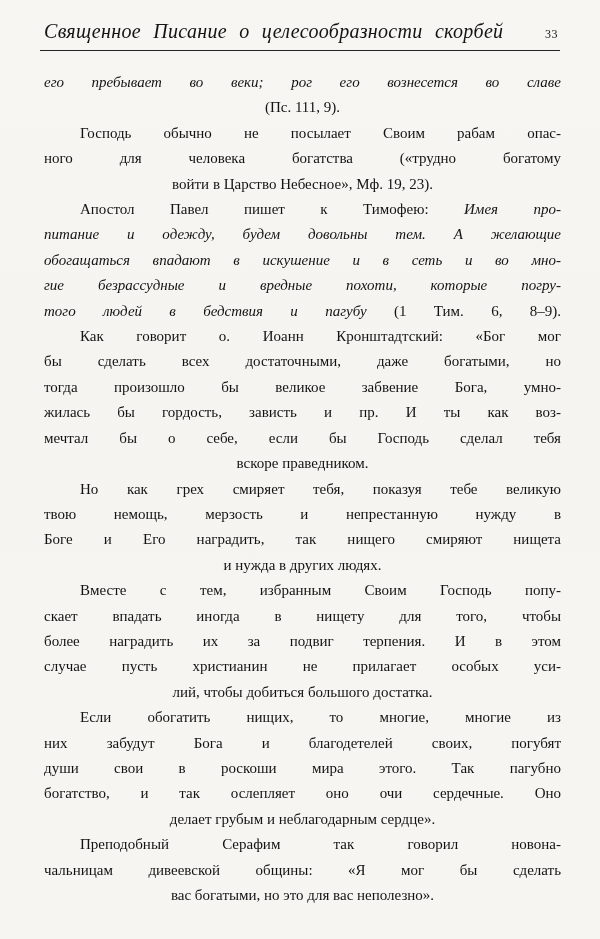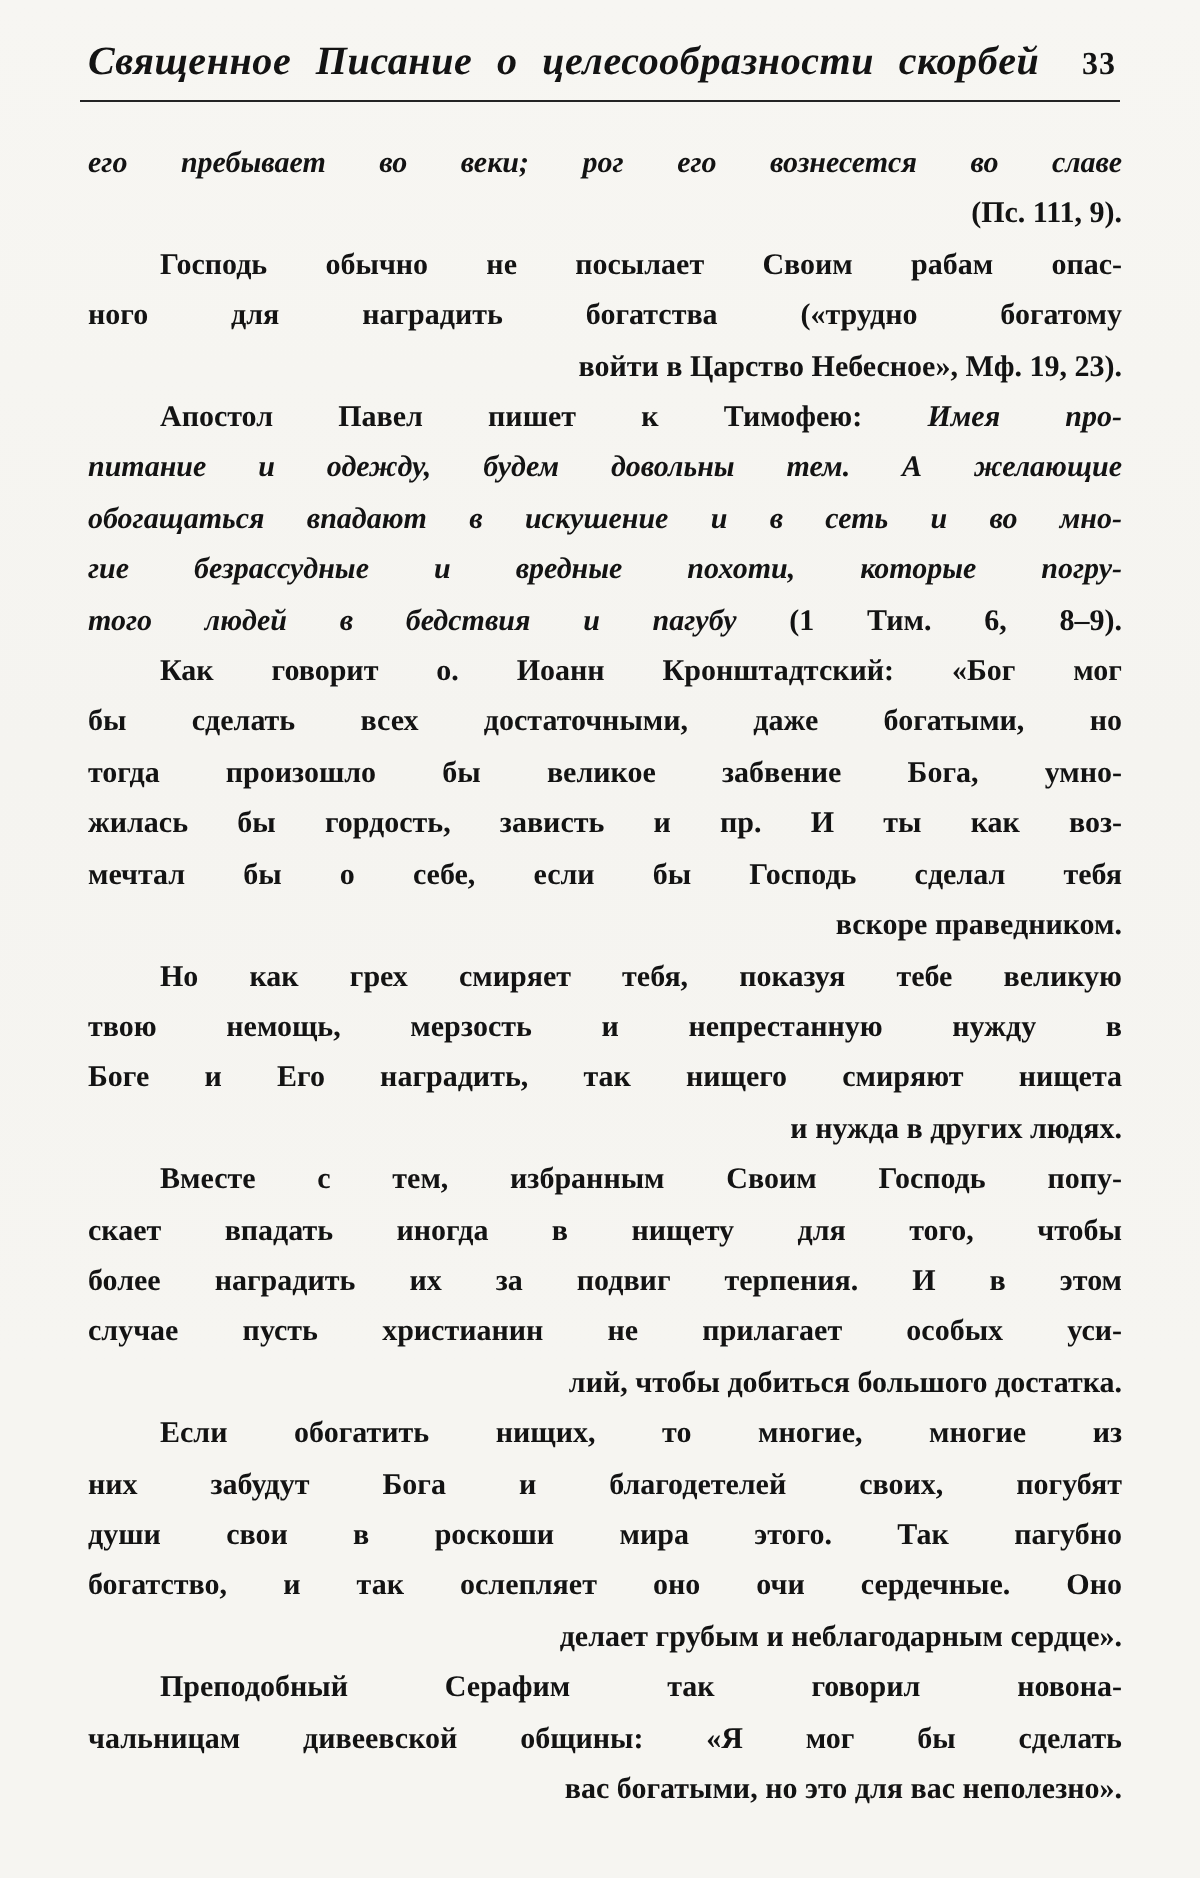--- a/index.html
+++ b/index.html
@@ -12,21 +12,20 @@
     background: #f6f5f1;
     font-family: "Liberation Serif", "DejaVu Serif", serif;
     color: #131313;
     overflow: hidden;
   }
   .page {
     position: relative;
     width: 600px;
     height: 684px;
     background: linear-gradient(180deg, #f7f6f2 0%, #f5f4f0 55%, #f6f5f1 100%);
-    font-weight: bold;
   }
   .running-head {
     position: absolute;
     left: 40px;
     right: 40px;
     top: 20px;
     display: flex;
     justify-content: space-between;
     align-items: baseline;
     padding: 0 2px 7px 4px;
@@ -34,35 +33,35 @@
   }
   .running-head .title {
     font-style: italic;
     font-size: 20px;
     letter-spacing: 0.3px;
     word-spacing: 7px;
     white-space: nowrap;
   }
   .running-head .pagenum {
     font-style: normal;
-    font-size: 16px;
+    font-size: 12px;
     letter-spacing: 0.5px;
     text-align: center;
   }
   .text-body {
     position: absolute;
     left: 44px;
     right: 39px;
     top: 70px;
     font-size: 15px;
     line-height: 25.4px;
   }
   .para { margin: 0; }
   .line {
-    text-align: right;
+    text-align: center;
     white-space: normal;
   }
   .line.just {
     text-align: justify;
     text-align-last: justify;
     -moz-text-align-last: justify;
   }
   .line.indent { padding-left: 36px; }
   .it { font-style: italic; }
 </style>
@@ -75,21 +74,21 @@
     <span class="pagenum">33</span>
   </div>
 
   <div class="text-body">
       <div class="para">
         <div class="line just"><span class="it">его пребывает во веки; рог его вознесется во славе</span></div>
         <div class="line"><span>(Пс. 111, 9).</span></div>
       </div>
       <div class="para">
         <div class="line just indent"><span>Господь обычно не посылает Своим рабам опас-</span></div>
-        <div class="line just"><span>ного для наградить богатства («трудно богатому</span></div>
+        <div class="line just"><span>ного для человека богатства («трудно богатому</span></div>
         <div class="line"><span>войти в Царство Небесное», Мф. 19, 23).</span></div>
       </div>
       <div class="para">
         <div class="line just indent"><span>Апостол Павел пишет к Тимофею: </span><span class="it">Имея про-</span></div>
         <div class="line just"><span class="it">питание и одежду, будем довольны тем. А желающие</span></div>
         <div class="line just"><span class="it">обогащаться впадают в искушение и в сеть и во мно-</span></div>
         <div class="line just"><span class="it">гие безрассудные и вредные похоти, которые погру-</span></div>
         <div class="line just"><span class="it">того людей в бедствия и пагубу </span><span>(1 Тим. 6, 8–9).</span></div>
       </div>
       <div class="para">

